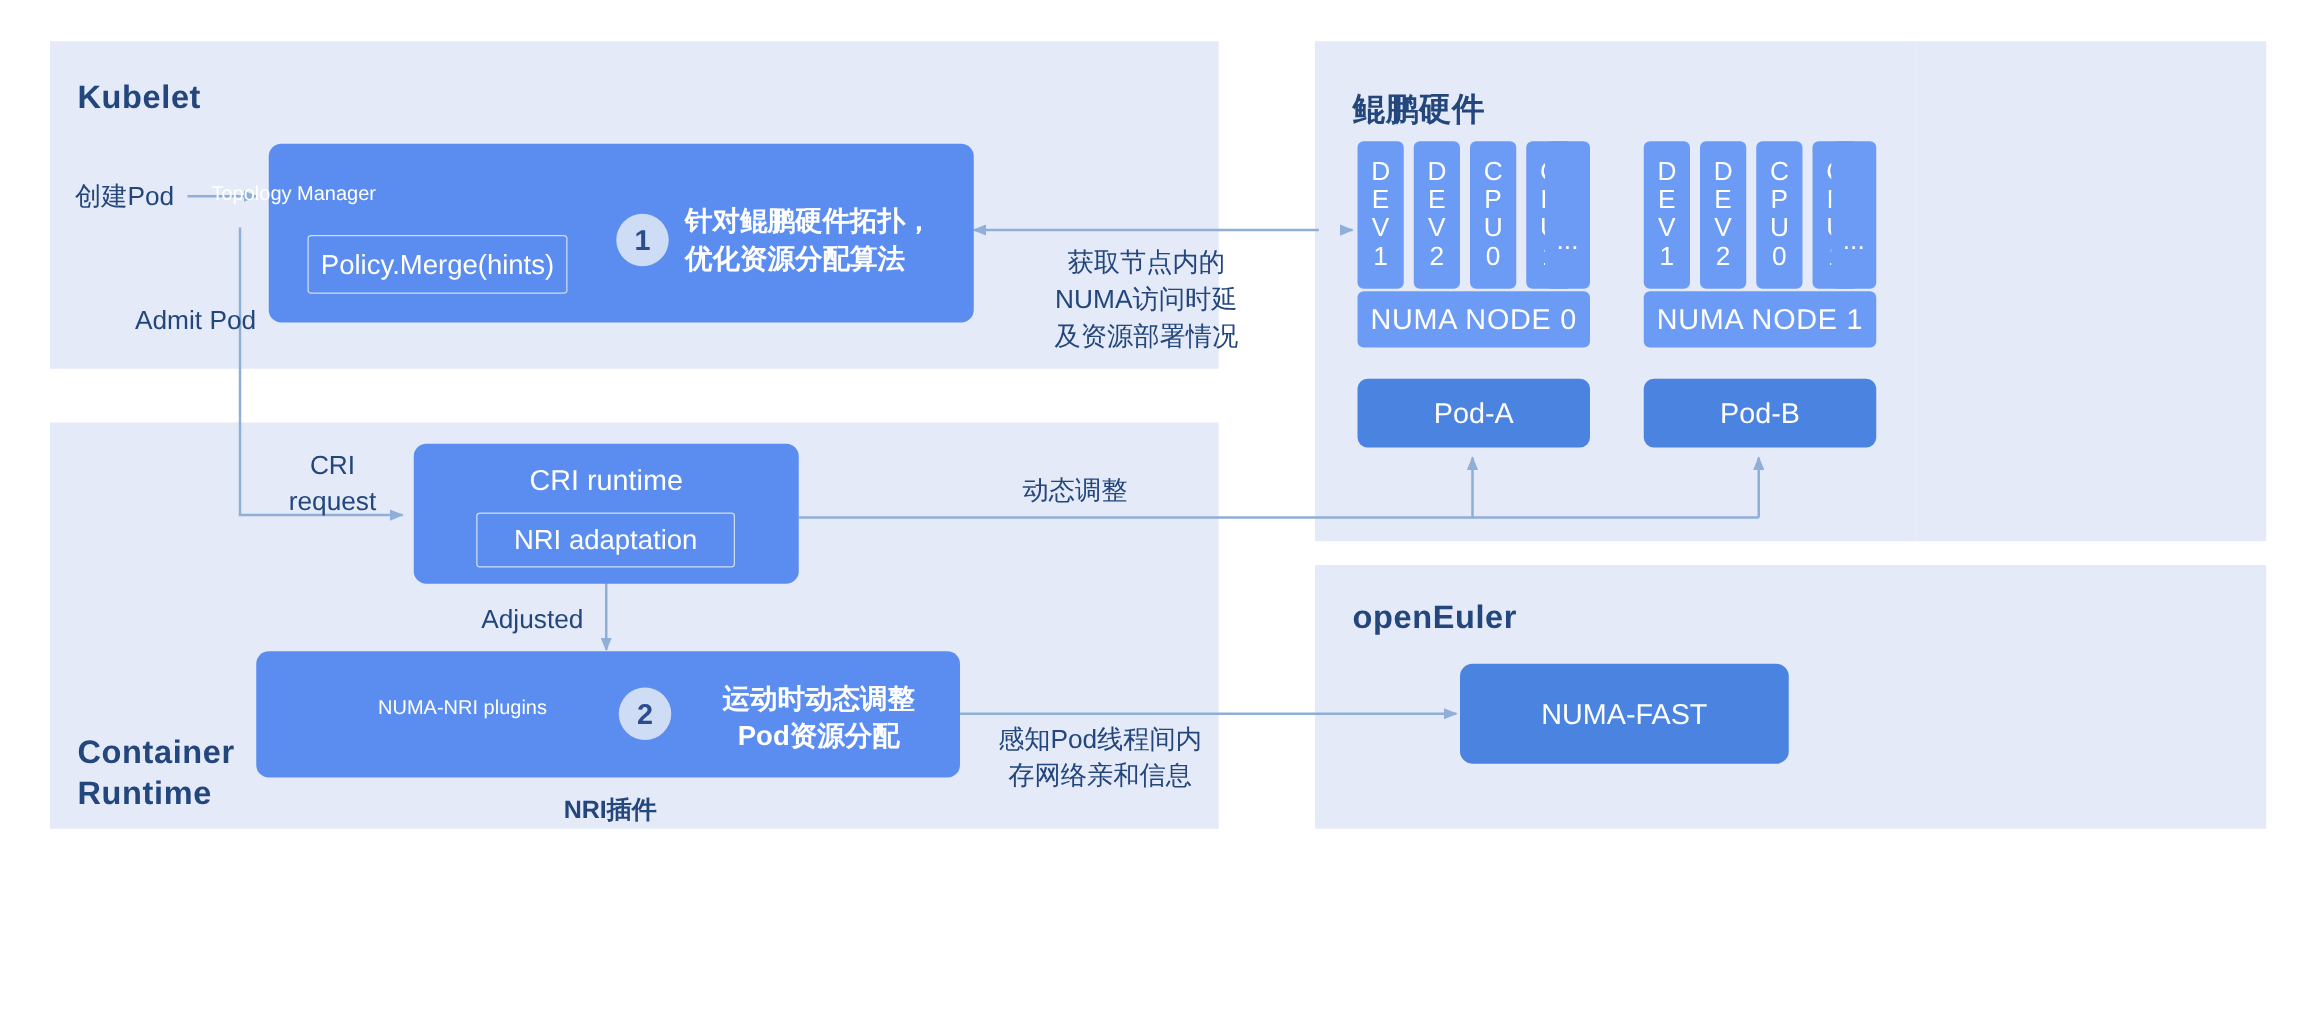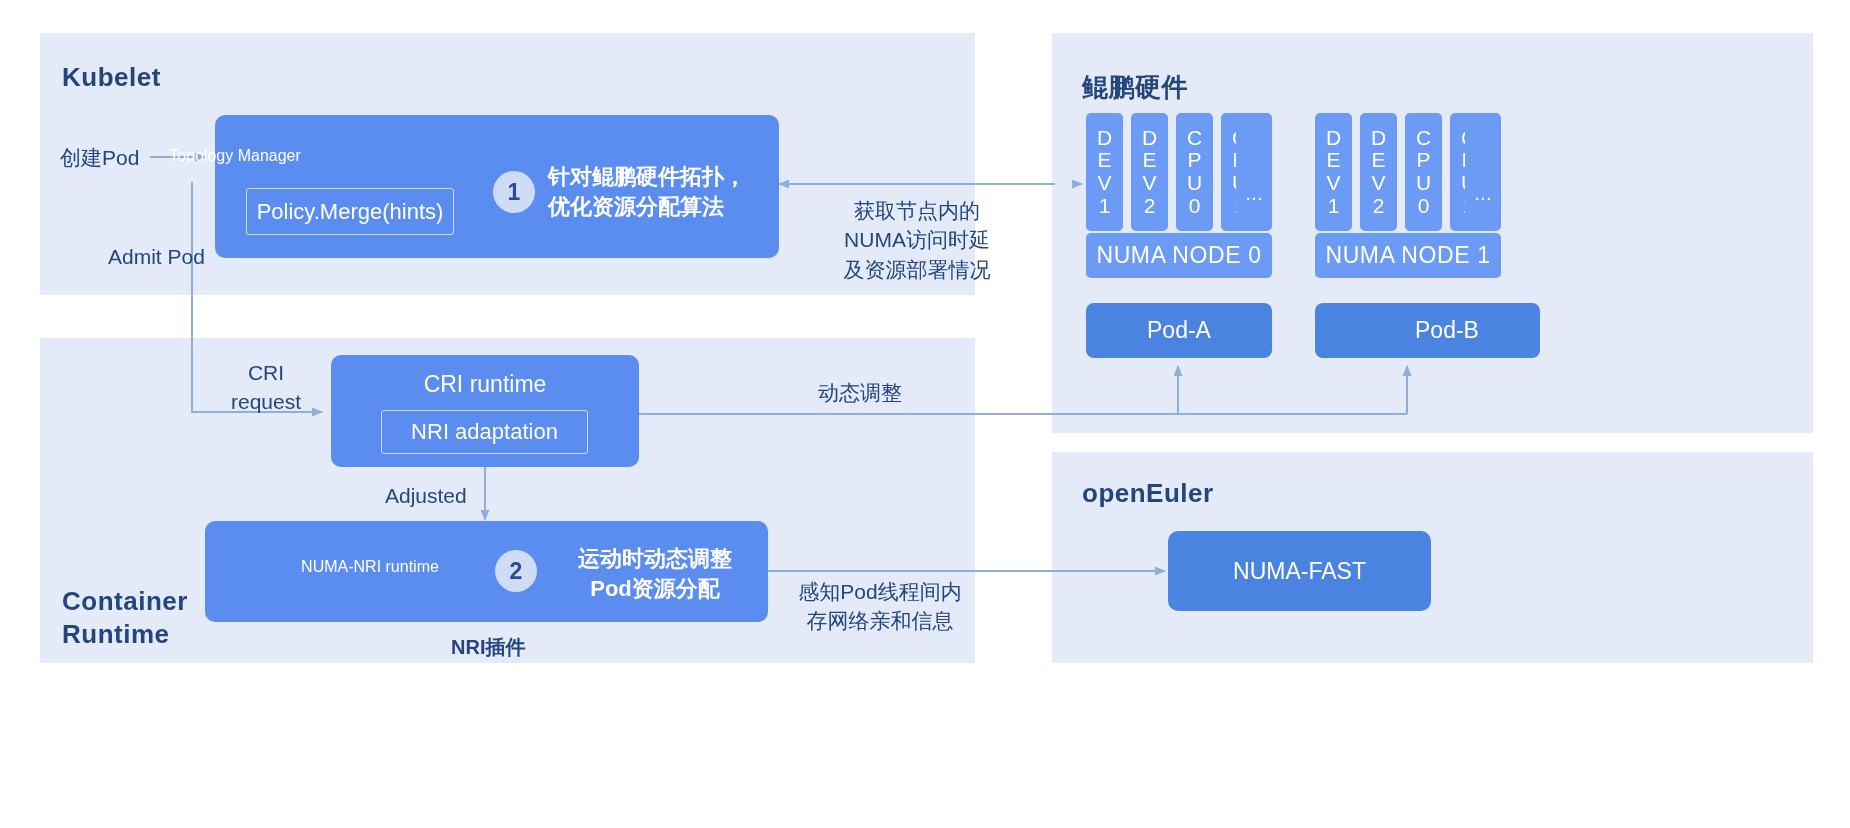--- a/index.html
+++ b/index.html
@@ -128,21 +128,21 @@
 request</div>
 
 <div class="blue-box" style="left:331px;top:355px;width:308px;height:112px;">
   <div class="box-title" style="top:16px;font-size:23px;">CRI runtime</div>
   <div class="inner-outline" style="left:50px;top:55px;width:205px;height:42px;">NRI adaptation</div>
 </div>
 
 <div class="label" style="left:385px;top:481px;">Adjusted</div>
 
 <div class="blue-box" style="left:205px;top:521px;width:563px;height:101px;">
-  <div class="box-title" style="left:0;top:37px;width:330px;">NUMA-NRI runtime</div>
+  <div class="box-title" style="left:0;top:37px;width:330px;">NUMA-NRI plugins</div>
   <div class="badge" style="left:290px;top:29px;width:42px;height:42px;">2</div>
   <div class="callout" style="left:345px;top:23px;width:210px;text-align:center;">运动时动态调整
 Pod资源分配</div>
 </div>
 
 <div class="sub-label" style="left:451px;top:634px;">NRI插件</div>
 
 <div class="label label-c" style="left:730px;top:378px;width:260px;">动态调整</div>
 <div class="label label-c" style="left:790px;top:577px;width:180px;">感知Pod线程间内
 存网络亲和信息</div>
@@ -178,15 +178,15 @@
 <div class="unit" style="left:1405px;top:113px;width:37px;height:118px;">C
 P
 U
 0</div>
 <div class="unit" style="left:1450px;top:113px;width:37px;height:118px;">C
 P
 U
 1</div>
 <div class="dots" style="left:1465px;top:113px;width:36px;height:118px;">...</div>
 <div class="numa-bar" style="left:1315px;top:233px;width:186px;height:45px;">NUMA  NODE 1</div>
-<div class="blue-box-dark" style="left:1315px;top:303px;width:186px;height:55px;padding-left:39px;">Pod-B</div>
+<div class="blue-box-dark" style="left:1315px;top:303px;width:186px;height:55px;">Pod-B</div>
 
 <div class="blue-box-dark" style="left:1168px;top:531px;width:263px;height:80px;border-radius:10px;">NUMA-FAST</div>
 
 </body></html>

